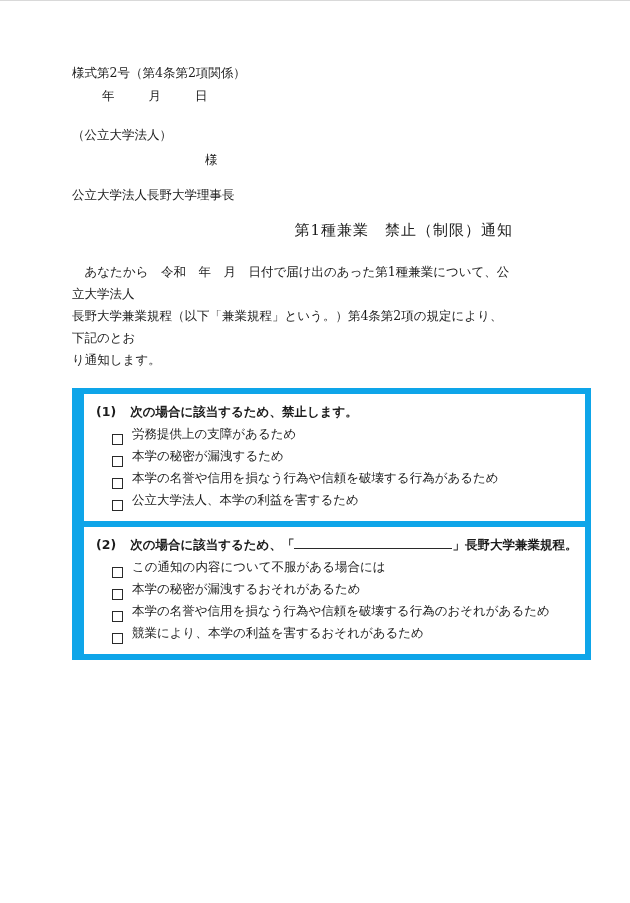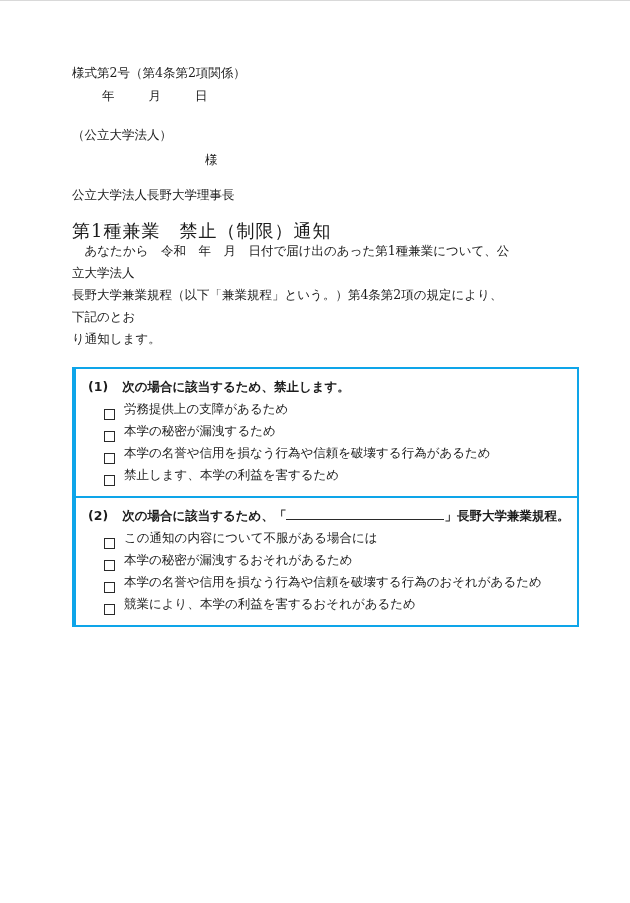--- a/index.html
+++ b/index.html
@@ -38,35 +38,35 @@
     padding-left: 133px;
   }
   .issuer {
     margin-top: 16px;
     line-height: 19px;
     text-align: left;
   }
   .doc-title {
     margin-top: 17px;
     line-height: 19px;
-    text-align: left;
-    font-size: 18px;
+    text-align: right;
+    font-size: 15px;
     letter-spacing: 1px;
   }
-  .para { }
+  .para { margin-top: 21px; }
   .para-line { line-height: 22px; }
   .indent { text-indent: 1em; }
 
   table.notice-table {
     margin-top: 17px;
     width: 498px;
     border-collapse: collapse;
   }
   table.notice-table td {
-    border: 2px solid #0ea5e9;
+    border: 6px solid #0ea5e9;
     vertical-align: top;
   }
   td.mark-col { width: 24px; }
   td.content-col { padding: 7px 8px 10px 12px; }
   .sec-heading {
     font-family: "DejaVu Sans", "Liberation Sans", sans-serif;
     font-weight: bold;
     font-size: 12.5px;
     line-height: 22px;
     white-space: nowrap;
@@ -139,21 +139,21 @@
         <div class="check-item">
           <span class="checkbox"></span>
           <span>本学の秘密が漏洩するため</span>
         </div>
         <div class="check-item">
           <span class="checkbox"></span>
           <span>本学の名誉や信用を損なう行為や信頼を破壊する行為があるため</span>
         </div>
         <div class="check-item">
           <span class="checkbox"></span>
-          <span>禁止します、本学の利益を害するため</span>
+          <span>公立大学法人、本学の利益を害するため</span>
         </div>
       </td>
     </tr>
     <tr>
       <td class="mark-col"></td>
       <td class="content-col">
         <div class="sec-heading">
           <span class="sec-no">(2)</span><span>次の場合に該当するため、「</span><span class="blank-underline"></span><span>」長野大学兼業規程。</span>
         </div>
         <div class="check-item">

